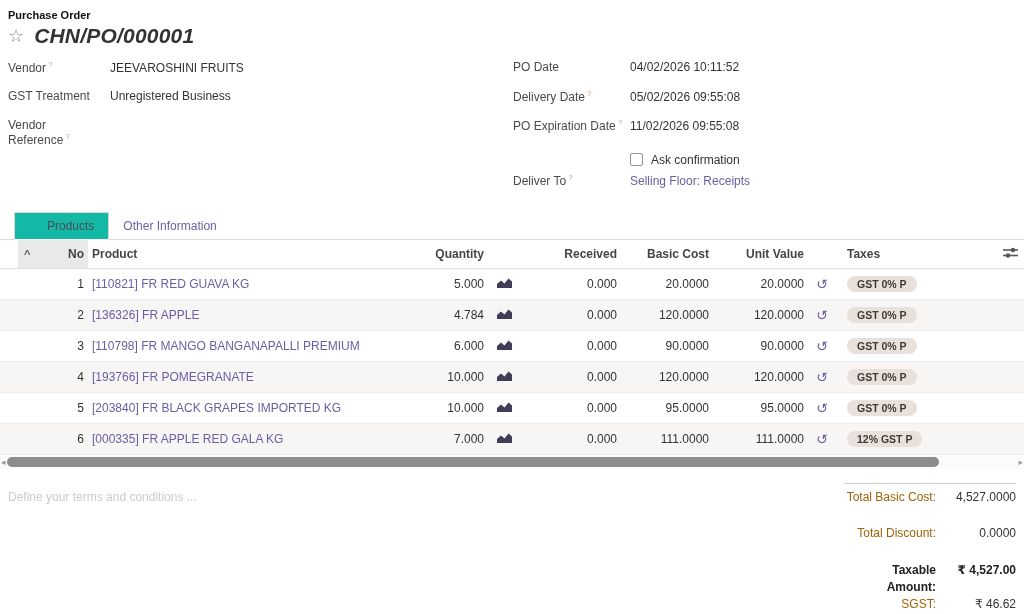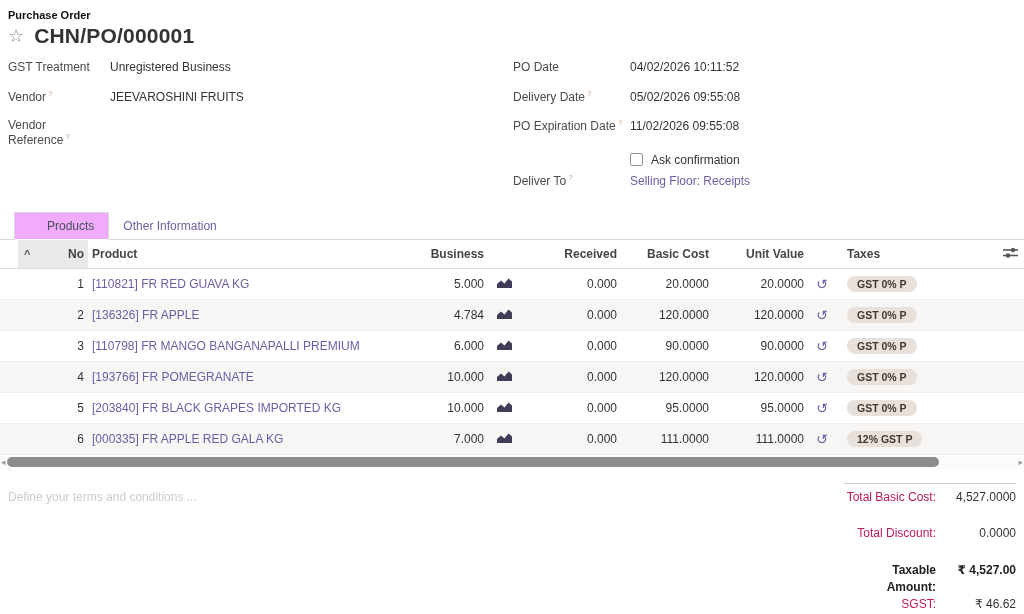--- a/index.html
+++ b/index.html
@@ -2,40 +2,40 @@
 <html style="--accent: #6a5fa3; --badge-bg: #e8e0da; --badge-text: #403931;"><head>
 <meta charset="utf-8">
 <style>
   * { margin:0; padding:0; box-sizing:border-box; }
   html,body { width:1024px; height:614px; background:#fff; overflow:hidden;
     font-family:"Liberation Sans","DejaVu Sans",sans-serif; color:#333; font-size:12px; }
 
   .breadcrumb { font-size:11px; font-weight:700; color:#111; padding:9px 8px 0 8px; }
   .title-row { display:flex; align-items:center; gap:10px; padding:3px 8px 6px 8px; }
   .star { font-size:18px; color:#8a8a8a; cursor:pointer; line-height:1; }
-  .title { font-size:21px; font-weight:700; color:#333; letter-spacing:.2px; }
+  .title { font-size:21px; font-weight:700; color:#333; letter-spacing:.2px;font-style:italic; }
 
   .fields { display:flex; padding:6px 8px 0 8px; }
   .fcol-left { width:505px; }
   .fcol-right { flex:1; }
   .frow { display:flex; align-items:baseline; min-height:29px; }
   .frow .lbl { width:102px; color:#4a4a4a; flex-shrink:0; }
   .fcol-right .frow .lbl { width:117px; }
   .help { color:#c8a384; font-size:8px; vertical-align:super; margin-left:2px; }
   .val { color:#333; }
   .val.link { color:var(--accent); cursor:pointer; }
   .chk-row { min-height:26px; align-items:center; }
   .checkbox { display:inline-block; width:13px; height:13px; border:1px solid #949494;
     border-radius:2px; background:#fff; vertical-align:-2px; margin-right:8px; cursor:pointer; }
 
   .tabs { display:flex; align-items:flex-end; border-bottom:1px solid #d9d9d9;
     padding-left:14px; margin-top:10px; }
   .tab { padding:6px 14px; cursor:pointer; }
   .tab.active { border:1px solid #d9d9d9; border-bottom:1px solid #fff; margin-bottom:-1px;
-    background:#f0abfc; color:#495057;padding-left:32px; }
+    background:#14b8a6; color:#495057;padding-left:32px; }
   .tab.inactive { color:var(--accent); }
 
   table { width:1024px; border-collapse:collapse; table-layout:fixed; font-size:12px; }
   th { font-weight:700; color:#454545; padding:6px 4px; border-bottom:1px solid #e0e0e0;
     text-align:left; white-space:nowrap; overflow:hidden; }
   th.num, td.num { text-align:right; }
   th.no-th { background:#e9e9e9; }
   .no-th-inner { display:flex; justify-content:space-between; align-items:center; }
   .sort-caret { color:#555; font-weight:700; font-size:11px; padding-left:2px; cursor:pointer; }
   td { padding:7px 4px; border-bottom:1px solid #ededed; white-space:nowrap; overflow:hidden; }
@@ -54,21 +54,21 @@
   .hscroll .arrow { position:absolute; top:0; font-size:9px; color:#9a9a9a; line-height:13px; cursor:pointer; }
   .hscroll .arrow.left { left:1px; }
   .hscroll .arrow.right { right:1px; }
   .hscroll .thumb { position:absolute; left:7px; top:1px; width:932px; height:10px;
     background:#8d8d8d; border-radius:6px; cursor:pointer; }
 
   .bottom { display:flex; padding:14px 8px 0 8px; }
   .notes { flex:1; color:#cbcbcb; padding-top:7px; cursor:text; }
   .totals { width:172px; margin-right:0; }
   .trow { display:flex; align-items:baseline; }
-  .trow .tlbl { flex:1; text-align:right; color:#be185d; }
+  .trow .tlbl { flex:1; text-align:right; color:#a16207; }
   .trow .tval { width:80px; text-align:right; color:#333; }
   .g1 .trow { padding:6px 0; }
   .g1 .trow:first-child { border-top:1px solid #ccc; }
   .g1 .trow + .trow { margin-top:10px; }
   .g2 { margin-top:16px; }
   .g2 .trow { line-height:17px; }
   .bold .tval, .bold .tlbl { font-weight:700; color:#222;text-align:right; }
   .g2 .trow.bold .tval { font-size:12px; }
 </style>
 </head>
@@ -77,26 +77,26 @@
 <div class="breadcrumb">Purchase Order</div>
 
 <div class="title-row">
   <span class="star">☆</span>
   <span class="title">CHN/PO/000001</span>
 </div>
 
 <div class="fields">
   <div class="fcol-left">
     <div class="frow">
+      <span class="lbl"><span>Vendor</span><span class="help">?</span></span>
+      <span class="val">JEEVAROSHINI FRUITS</span>
+    </div>
+    <div class="frow">
       <span class="lbl">GST Treatment</span>
       <span class="val">Unregistered Business</span>
-    </div>
-    <div class="frow">
-      <span class="lbl"><span>Vendor</span><span class="help">?</span></span>
-      <span class="val">JEEVAROSHINI FRUITS</span>
     </div>
     <div class="frow">
       <span class="lbl"><span>Vendor Reference</span><span class="help">?</span></span>
       <span class="val"></span>
     </div>
   </div>
   <div class="fcol-right">
     <div class="frow">
       <span class="lbl">PO Date</span>
       <span class="val">04/02/2026 10:11:52</span>
@@ -144,21 +144,21 @@
   <thead>
     <tr>
       <th></th>
       <th class="no-th">
         <span class="no-th-inner">
             <span class="sort-caret">^</span>
             <span>No</span>
           </span>
       </th>
       <th>Product</th>
-      <th class="num">Business</th>
+      <th class="num">Quantity</th>
       <th></th>
       <th class="num">Received</th>
       <th class="num">Basic Cost</th>
       <th class="num">Unit Value</th>
       <th></th>
       <th class="tax-th">Taxes</th>
       <th class="sliders-th">
         <svg width="15" height="13" viewBox="0 0 15 13">
           <line x1="0" y1="4" x2="15" y2="4" stroke="#555" stroke-width="1.6"></line>
           <circle cx="10" cy="4" r="2.2" fill="#555"></circle>

